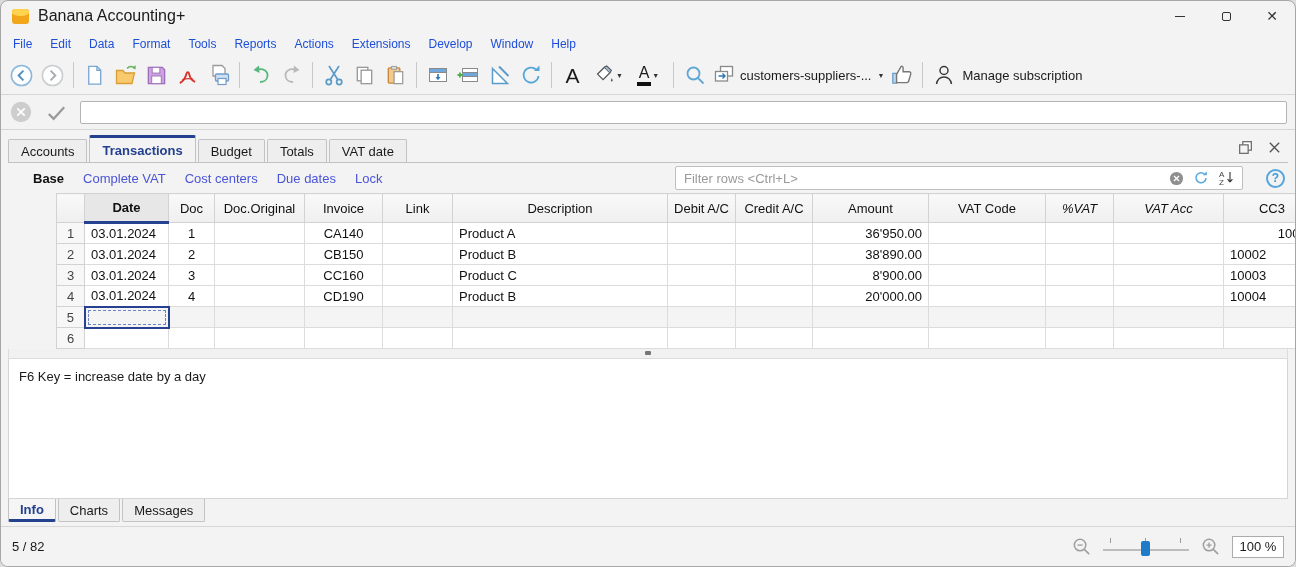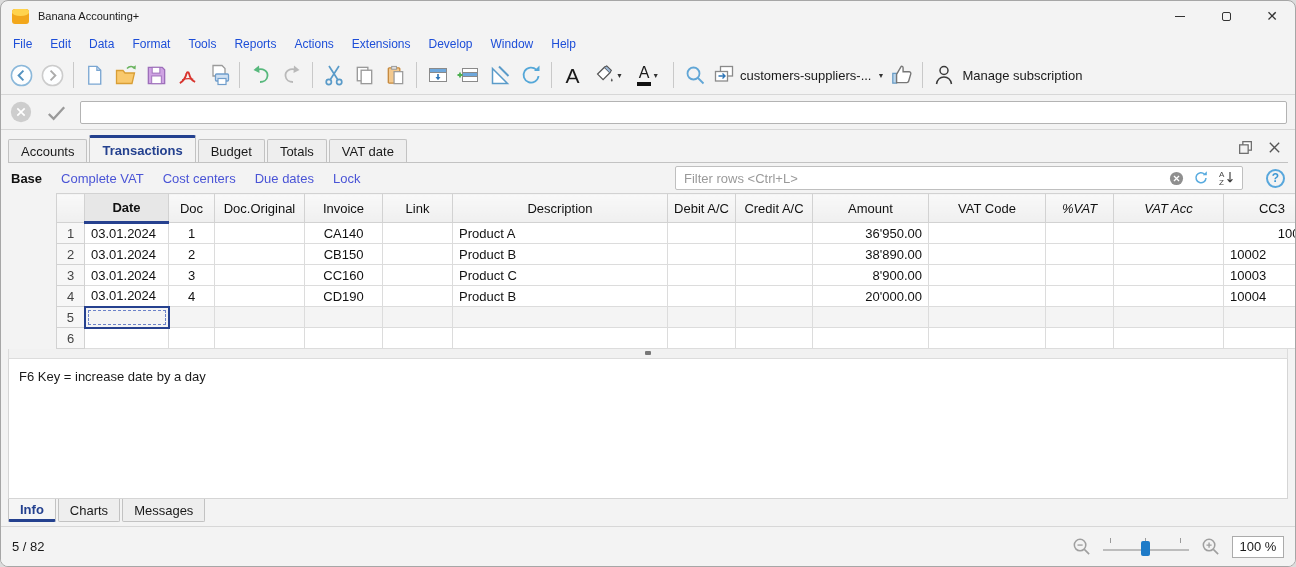--- a/index.html
+++ b/index.html
@@ -3,21 +3,21 @@
 <meta charset="utf-8">
 <style>
   html,body{margin:0;padding:0;background:#dcdcdc;font-family:"Liberation Sans",sans-serif;}
   *{box-sizing:border-box;}
   .window{width:1296px;height:567px;background:#f3f3f3;border:1px solid #a6a6a6;border-radius:8px;overflow:hidden;display:flex;flex-direction:column;}
 
   
   .titlebar{height:30px;display:flex;align-items:center;flex:0 0 auto;}
   .logo{width:17px;height:15px;margin-left:11px;border-radius:3px;background:#f2a71b;overflow:hidden;}
   .logo-top{height:7px;background:#ffd34d;border-radius:3px 3px 50% 50%;}
-  .title{font-size:11px;color:#1a1a1a;margin-left:9px;}
+  .title{font-size:16px;color:#1a1a1a;margin-left:9px;}
   .win-controls{margin-left:auto;display:flex;height:100%;}
   .win-btn{width:46px;height:100%;display:flex;align-items:center;justify-content:center;color:#333;}
   .glyph-min{width:10px;height:1px;background:#333;display:block;}
   .glyph-max{width:9px;height:9px;border:1px solid #333;border-radius:2px;display:block;}
   .glyph-close{font-size:14px;color:#333;line-height:1;}
 
   
   .menubar{height:25px;display:flex;align-items:center;padding-left:3px;flex:0 0 auto;}
   .menu-item{font-size:12px;color:#1d4ed8;padding:3px 9px;cursor:default;}
 
@@ -38,21 +38,21 @@
   
   .docarea{flex:1;display:flex;flex-direction:column;padding:6px 7px 0 7px;overflow:hidden;}
   .tabbar{height:27px;display:flex;align-items:flex-end;border-bottom:1px solid #c2c2c2;flex:0 0 auto;}
   .tab{height:23px;display:flex;align-items:center;padding:0 12px;font-size:13px;color:#1a1a1a;background:#eeeeee;border:1px solid #c2c2c2;border-bottom:none;border-radius:2px 2px 0 0;margin-right:2px;cursor:default;}
   .tab.active{height:27px;border-top:3px solid #24418f;background:#f3f3f3;color:#24418f;font-weight:bold;}
   .tab-right{margin-left:auto;display:flex;align-items:center;gap:13px;padding:0 6px 6px 0;}
 
   
   .linksbar{height:30px;display:flex;align-items:center;gap:19px;padding:0 3px;flex:0 0 auto;font-size:13px;}
   .view-link{color:#4a54d6;cursor:default;}
-  .view-link.active{color:#111;text-decoration:none;font-weight:bold;}
+  .view-link.active{color:#111;text-decoration:none;font-weight:bold;margin-left:22px;}
   .filter-wrap{margin-left:auto;position:relative;width:600px;height:24px;padding-left:32px;}
   .filter{width:100%;height:100%;border:1px solid #bfbfbf;border-radius:2px;padding:0 70px 0 8px;font-size:13px;color:#333;font-family:"Liberation Sans",sans-serif;}
   .filter::placeholder{color:#9a9a9a;}
   .filter-icons{position:absolute;right:7px;top:0;height:100%;display:flex;align-items:center;gap:9px;}
   .help-btn{width:19px;height:19px;border:2px solid #58a7dc;border-radius:50%;color:#3d97d3;font-size:12px;font-weight:bold;display:flex;align-items:center;justify-content:center;margin-left:4px;}
 
   
   .table-zone{display:flex;flex:0 0 auto;}
   table.grid{border-collapse:collapse;table-layout:fixed;width:1264px;background:#fff;font-size:13px;color:#111;margin-left:48px;}
   table.grid th{background:linear-gradient(#f9f9f9,#efefef);border:1px solid #d2d2d2;font-weight:normal;height:29px;text-align:center;padding:0 2px;overflow:hidden;white-space:nowrap;}

